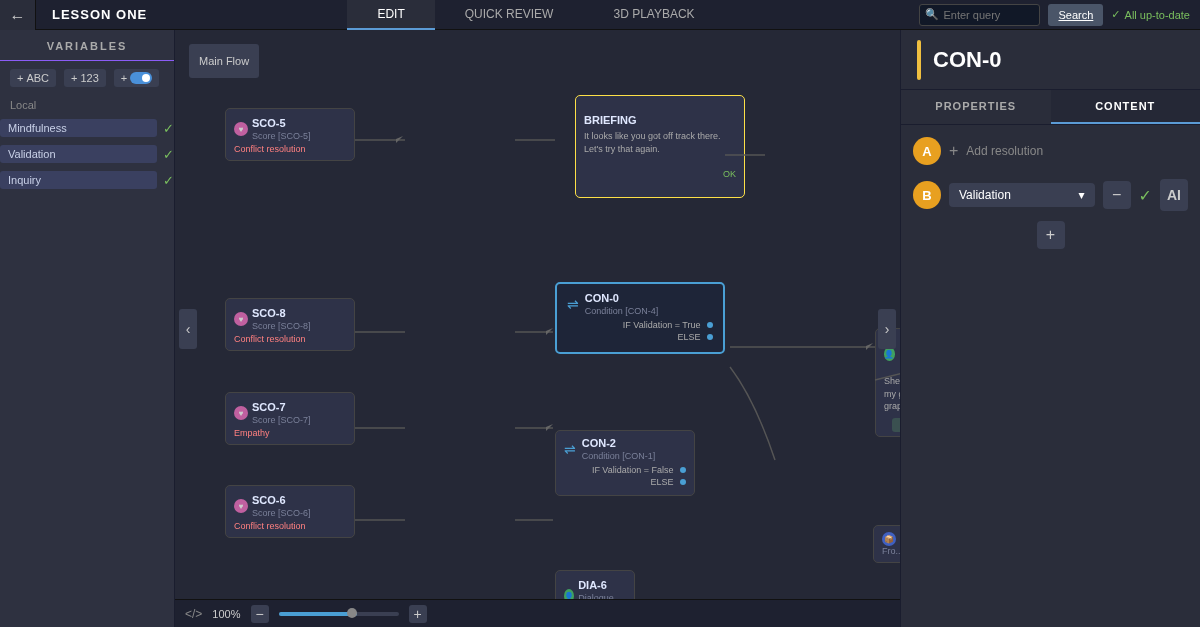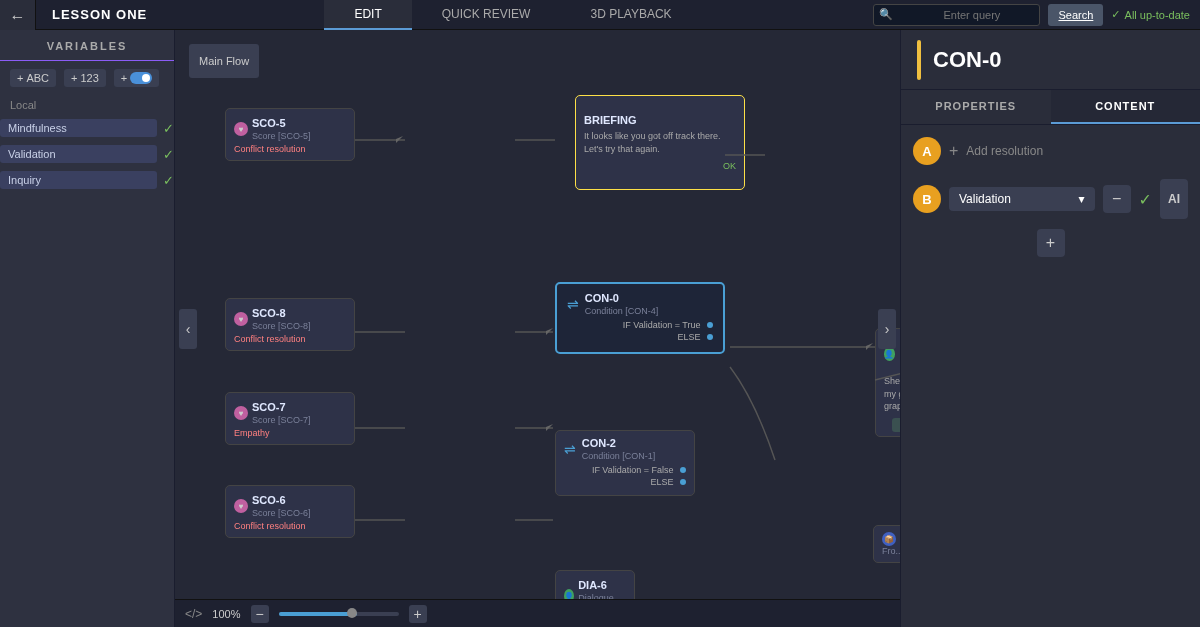--- a/index.html
+++ b/index.html
@@ -28,21 +28,21 @@
     }
     .nav-right {
       display: flex; align-items: center; gap: 8px; padding: 0 10px;
     }
     .search-box {
       display: flex; align-items: center; background: #111827; border: 1px solid #444; border-radius: 3px;
       height: 22px; padding: 0 6px;
     }
     .search-icon { color: #888; font-size: 11px; margin-right: 4px; }
     .search-input {
-      background: transparent; border: none; outline: none; color: #888; font-size: 11px; width: 90px; margin-left: 46px;
+      background: transparent; border: none; outline: none; color: #888; font-size: 11px; width: 90px;
     }
     .search-btn {
       background: #4a5568; border: none; color: #fff; font-size: 11px; padding: 3px 10px;
       border-radius: 3px; cursor: pointer; height: 22px; text-decoration: underline;
     }
     .status-check { display: flex; align-items: center; gap: 4px; font-size: 11px; color: #7abf5e; }
 
     
     .main-layout { display: flex; height: 597px; }
 
@@ -123,21 +123,21 @@
     }
     .node-title { font-weight: bold; font-size: 11px; color: #e0e8ff; margin-bottom: 2px; }
     .node-sub { font-size: 9px; color: #7a8099; }
     .node-label { font-size: 9px; color: #ff8080; margin-top: 3px; }
     .node-row { display: flex; align-items: center; gap: 4px; margin-top: 2px; }
     .node-icon { width: 14px; height: 14px; border-radius: 50%; display: flex; align-items: center; justify-content: center; font-size: 8px; }
     .icon-pink { background: #c060a0; }
     .icon-green { background: #40a060; }
     .icon-blue { background: #4060c0; }
     .briefing-text { font-size: 9px; color: #aaa; margin-top: 4px; line-height: 1.4; }
-    .briefing-ok { text-align: right; font-size: 9px; color: #7abf5e; margin-top: 6px; }
+    .briefing-ok { text-align: right; font-size: 9px; color: #7abf5e; margin-top: 14px; }
     .con-header { display: flex; align-items: center; gap: 6px; margin-bottom: 4px; }
     .con-icon { color: #4a9fd4; font-size: 14px; }
     .con-if { font-size: 9px; color: #aaa; text-align: right; margin: 2px 0; }
     .con-else { font-size: 9px; color: #aaa; text-align: right; margin: 2px 0; }
     .con-dot { display: inline-block; width: 6px; height: 6px; background: #4a9fd4; border-radius: 50%; margin-left: 4px; }
 
     
     .canvas-bottom {
       position: absolute; bottom: 0; left: 0; right: 0; height: 28px; background: #1e2130;
       border-top: 1px solid #111; display: flex; align-items: center; padding: 0 10px; gap: 10px;
@@ -205,22 +205,22 @@
       background: #3a3f52; border: none; color: #fff; font-size: 12px;
       padding: 5px 10px; border-radius: 4px; cursor: pointer; flex: 1; display: flex;
       align-items: center; justify-content: space-between;
     }
     .cond-minus {
       background: #3a3f52; border: none; color: #ccc; width: 28px; height: 28px;
       border-radius: 4px; cursor: pointer; font-size: 16px; display: flex; align-items: center; justify-content: center;
     }
     .cond-check { color: #7abf5e; font-size: 16px; }
     .cond-ai {
-      background: #3a3f52; border: none; color: #ccc; width: 28px; height: 40px;
-      border-radius: 4px; cursor: pointer; font-size: 12px; font-weight: bold; display: flex;
+      background: #3a3f52; border: none; color: #ccc; width: 28px; height: 32px;
+      border-radius: 4px; cursor: pointer; font-size: 14px; font-weight: bold; display: flex;
       align-items: center; justify-content: center;
     }
     .cond-plus-row {
       display: flex; justify-content: center; margin-top: 6px;
     }
     .cond-plus-btn {
       background: #3a3f52; border: none; color: #ccc; width: 28px; height: 28px;
       border-radius: 4px; cursor: pointer; font-size: 16px; display: flex; align-items: center; justify-content: center;
     }
 

